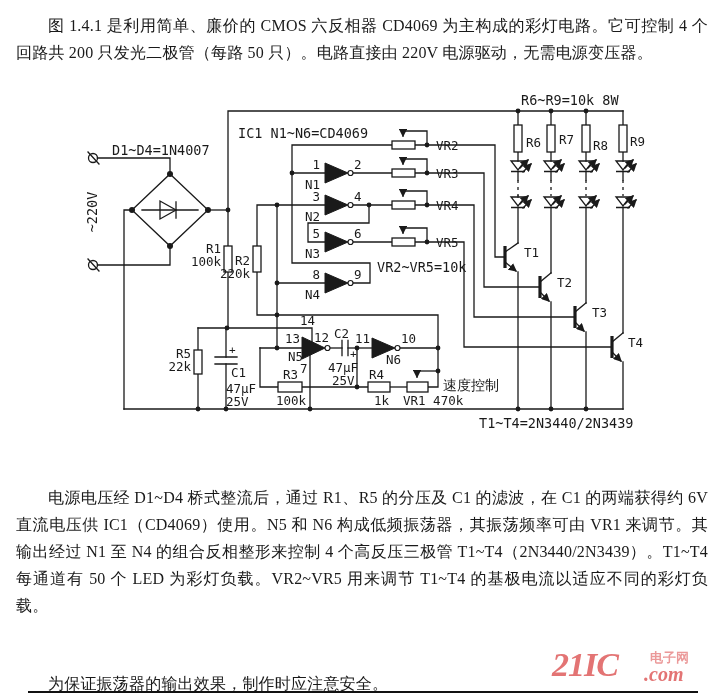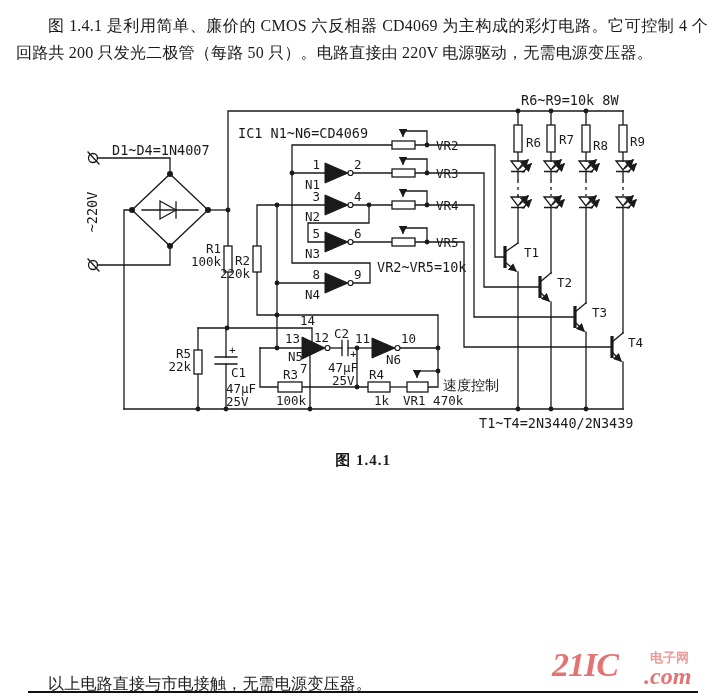--- a/index.html
+++ b/index.html
@@ -27,21 +27,21 @@
   svg .gate{ fill:var(--ink); stroke:var(--ink); stroke-width:1; }
   svg .bubble{ fill:#fff; stroke:var(--ink); stroke-width:1.2; }
   svg .bar{ stroke:var(--ink); stroke-width:3.2; }
   svg .dot{ fill:var(--ink); }
   svg text{ font-family:"DejaVu Sans Mono","Liberation Mono",monospace; fill:var(--ink); }
   .rule{ position:absolute; left:28px; right:28px; top:691px; border-top:2.5px solid #111; }
   .wm{ position:absolute; left:552px; top:646px; width:174px; height:50px; opacity:.9; }
   .wm span{ position:absolute; white-space:nowrap; font-family:Liberation Serif, serif;text-align:center; }
   .wm-big{ left:0; top:0; font-size:34px; font-weight:bold; font-style:italic; letter-spacing:-1px; color:var(--wm); }
   .wm-site{ left:98px; top:3px; font-size:13px; font-weight:bold; color:var(--wm2); }
-  .wm-com{ left:92px; top:17px; font-size:24px; font-weight:bold; font-style:italic; color:var(--wm); }
+  .wm-com{ left:92px; top:17px; font-size:20px; font-weight:bold; font-style:italic; color:var(--wm); }
 </style>
 </head>
 <body>
 
 <div class="page">
 
   <p class="para" style="top:6px">图 1.4.1 是利用简单、廉价的 CMOS 六反相器 CD4069 为主构成的彩灯电路。它可控制 4 个回路共 200 只发光二极管（每路 50 只）。电路直接由 220V 电源驱动，无需电源变压器。</p>
 
   <svg class="circuit" width="726" height="698" viewBox="0 0 726 698">
     <defs>
@@ -307,23 +307,23 @@
         <text x="354" y="279" font-size="12.5">9</text>
         <text x="305" y="299" font-size="12.5">N4</text>
         <text x="524" y="257" font-size="12.5">T1</text>
         <text x="557" y="287" font-size="12.5">T2</text>
         <text x="592" y="317" font-size="12.5">T3</text>
         <text x="628" y="347" font-size="12.5">T4</text>
         <text x="479" y="428" font-size="13.5">T1~T4=2N3440/2N3439</text>
       </g>
   </svg>
 
-  <div class="caption">图 1.4.1</div>
-
-  <p class="para" style="top:664px">以上电路直接与市电接触，无需电源变压器。</p>
+
+  <p class="para" style="top:478px">电源电压经 D1~D4 桥式整流后，通过 R1、R5 的分压及 C1 的滤波，在 C1 的两端获得约 6V 直流电压供 IC1（CD4069）使用。N5 和 N6 构成低频振荡器，其振荡频率可由 VR1 来调节。其输出经过 N1 至 N4 的组合反相整形来控制 4 个高反压三极管 T1~T4（2N3440/2N3439）。T1~T4 每通道有 50 个 LED 为彩灯负载。VR2~VR5 用来调节 T1~T4 的基极电流以适应不同的彩灯负载。</p>
+  <p class="para" style="top:664px">为保证振荡器的输出效果，制作时应注意安全。</p>
 
   <div class="rule"></div>
 
   <div class="wm">
     <span class="wm-big">21IC</span>
     <span class="wm-site">电子网</span>
     <span class="wm-com">.com</span>
   </div>
 
 </div>

